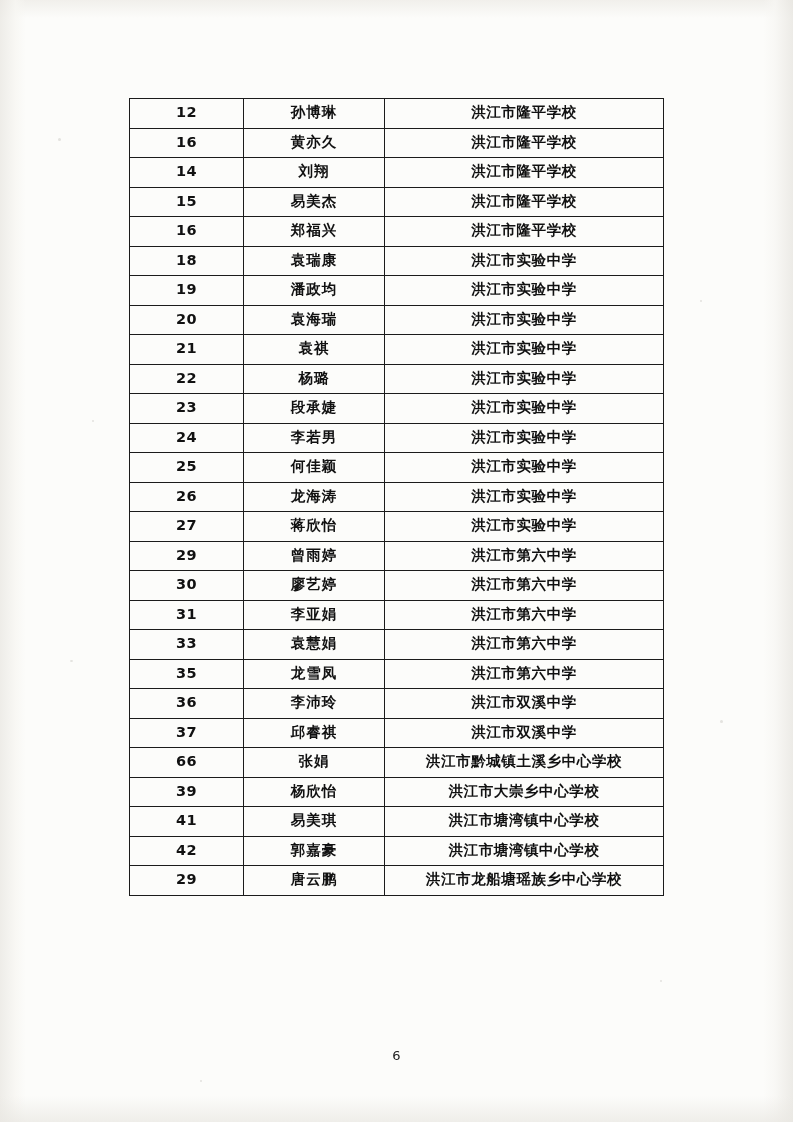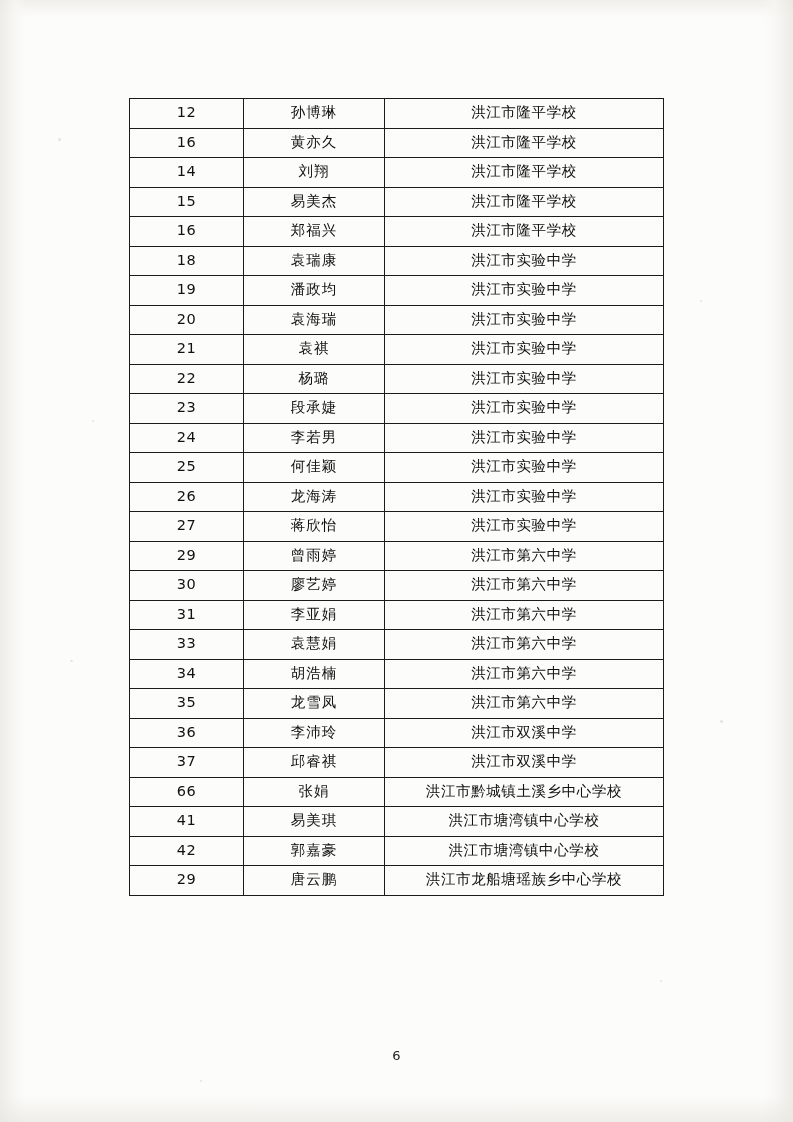--- a/index.html
+++ b/index.html
@@ -54,20 +54,21 @@
     background: linear-gradient(to top, #e9e7e2 0%, rgba(255,255,255,0) 100%);
     opacity: .7;
     pointer-events: none;
   }
 
   .table-wrap {
     position: absolute;
     left: 129px;
     top: 98px;
     width: 531px;
+    font-weight: bold;
   }
   table.roster {
     border-collapse: collapse;
     width: 531px;
     table-layout: fixed;
   }
   table.roster td {
     border: 1px solid #1b1b1b;
     height: 28.5px;
     text-align: center;
@@ -222,45 +223,45 @@
             <td class="col-no">31</td>
             <td class="col-name">李亚娟</td>
             <td class="col-school">洪江市第六中学</td>
           </tr>
           <tr>
             <td class="col-no">33</td>
             <td class="col-name">袁慧娟</td>
             <td class="col-school">洪江市第六中学</td>
           </tr>
           <tr>
-            <td class="col-no">34</td>
-            <td class="col-name">胡浩楠</td>
-            <td class="col-school">洪江市第六中学</td>
-          </tr>
-          <tr>
             <td class="col-no">35</td>
             <td class="col-name">龙雪凤</td>
             <td class="col-school">洪江市第六中学</td>
           </tr>
           <tr>
             <td class="col-no">36</td>
             <td class="col-name">李沛玲</td>
             <td class="col-school">洪江市双溪中学</td>
           </tr>
           <tr>
             <td class="col-no">37</td>
             <td class="col-name">邱睿祺</td>
             <td class="col-school">洪江市双溪中学</td>
           </tr>
           <tr>
             <td class="col-no">66</td>
             <td class="col-name">张娟</td>
             <td class="col-school">洪江市黔城镇土溪乡中心学校</td>
           </tr>
           <tr>
+            <td class="col-no">39</td>
+            <td class="col-name">杨欣怡</td>
+            <td class="col-school">洪江市大崇乡中心学校</td>
+          </tr>
+          <tr>
             <td class="col-no">41</td>
             <td class="col-name">易美琪</td>
             <td class="col-school">洪江市塘湾镇中心学校</td>
           </tr>
           <tr>
             <td class="col-no">42</td>
             <td class="col-name">郭嘉豪</td>
             <td class="col-school">洪江市塘湾镇中心学校</td>
           </tr>
           <tr>

